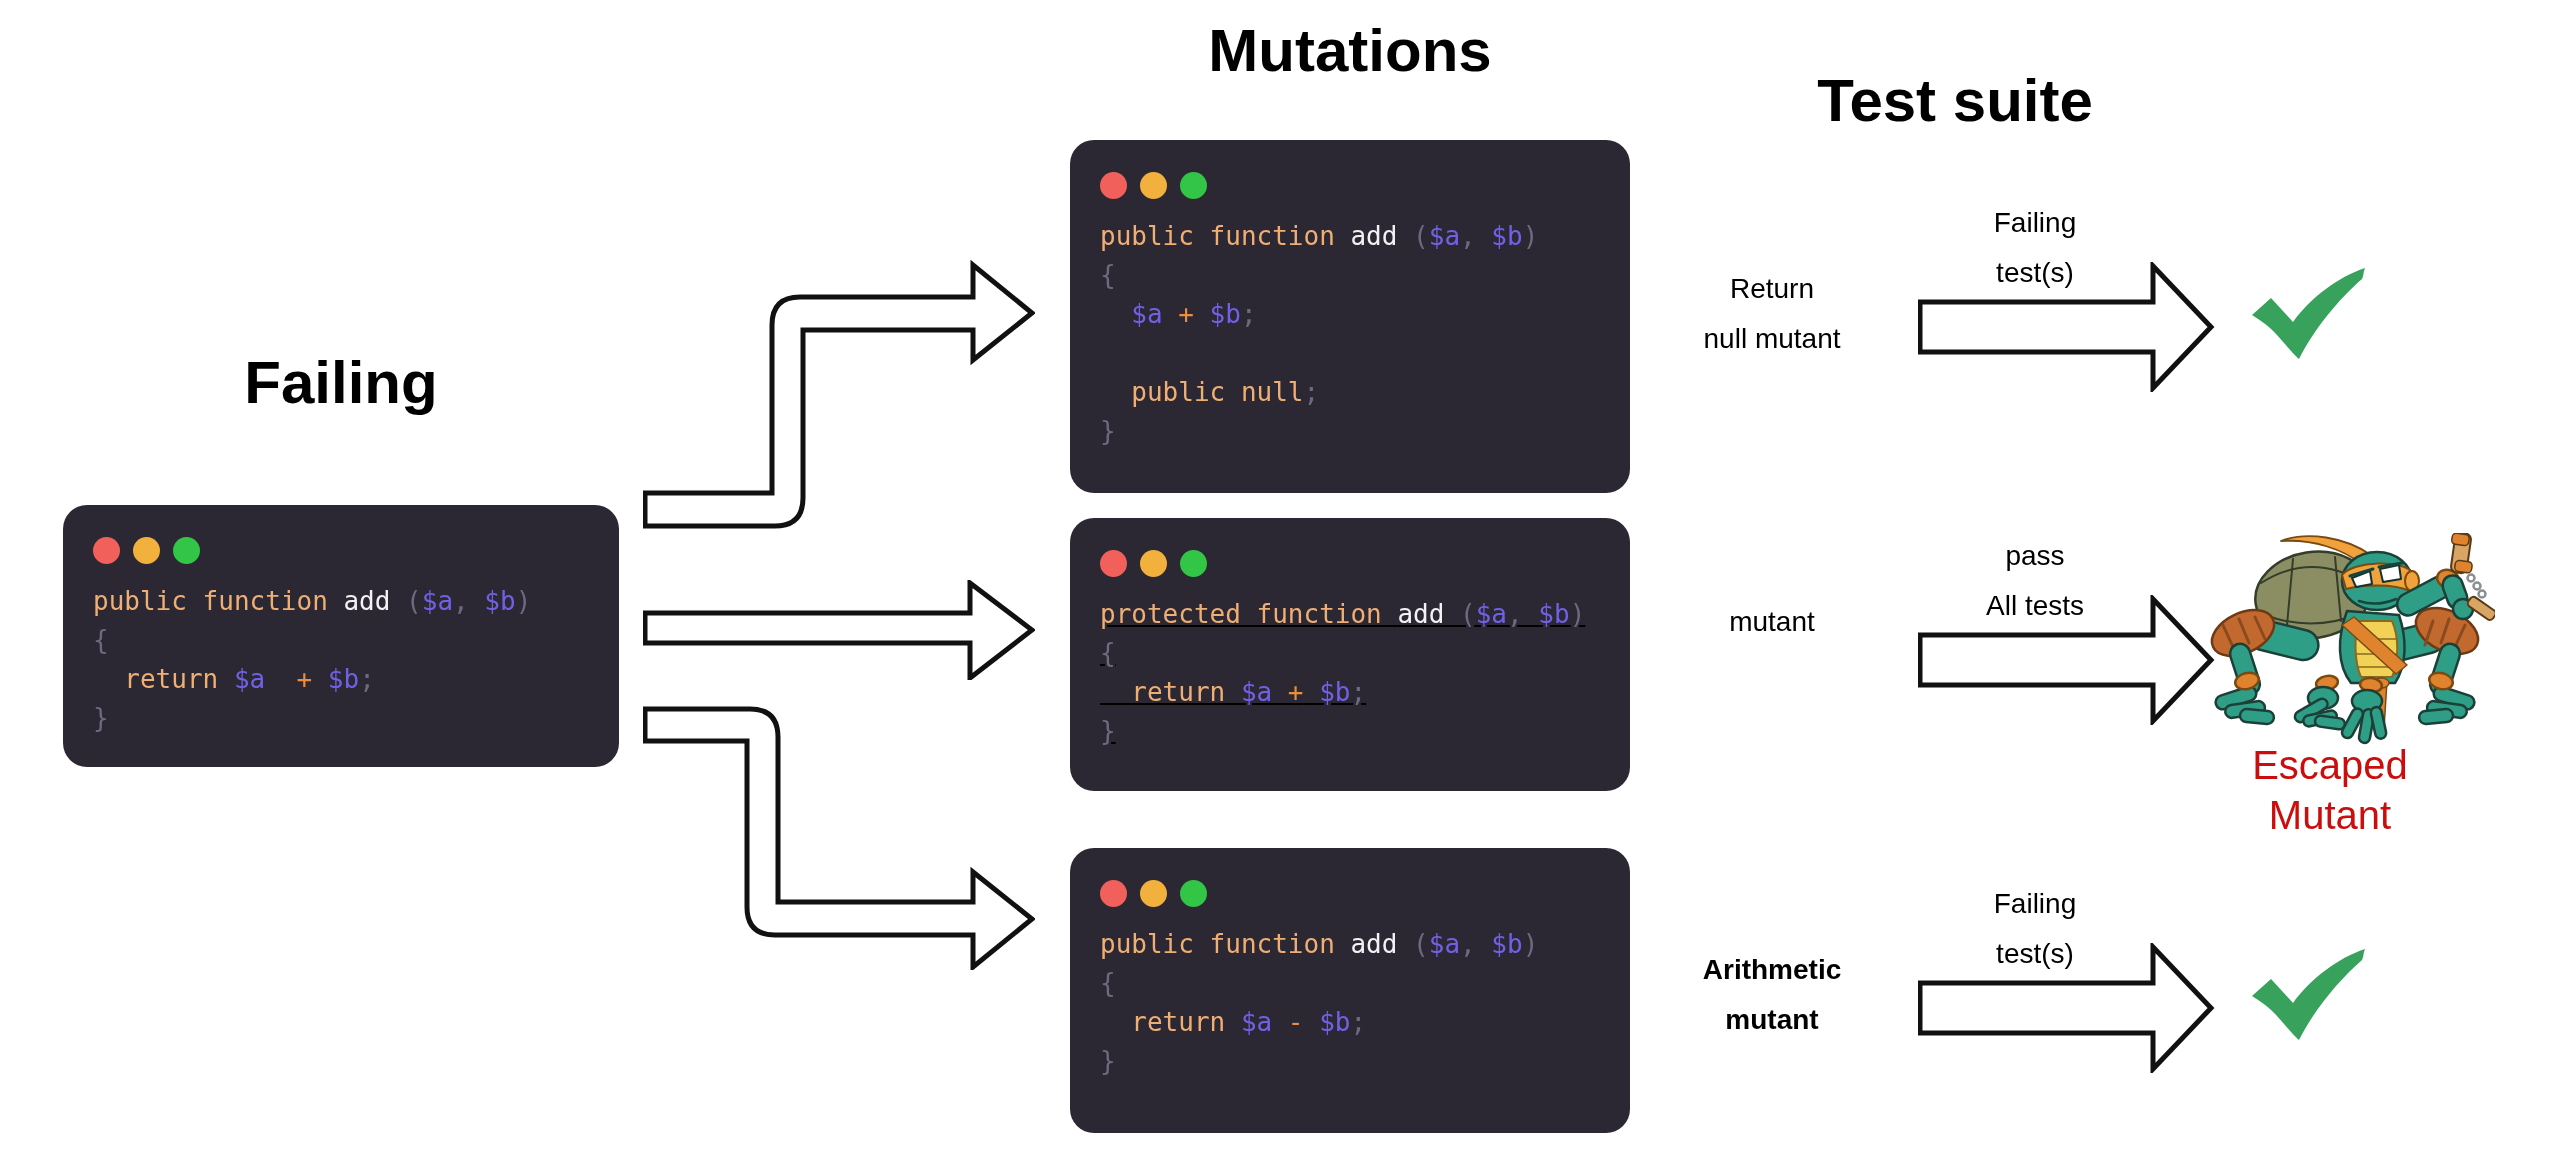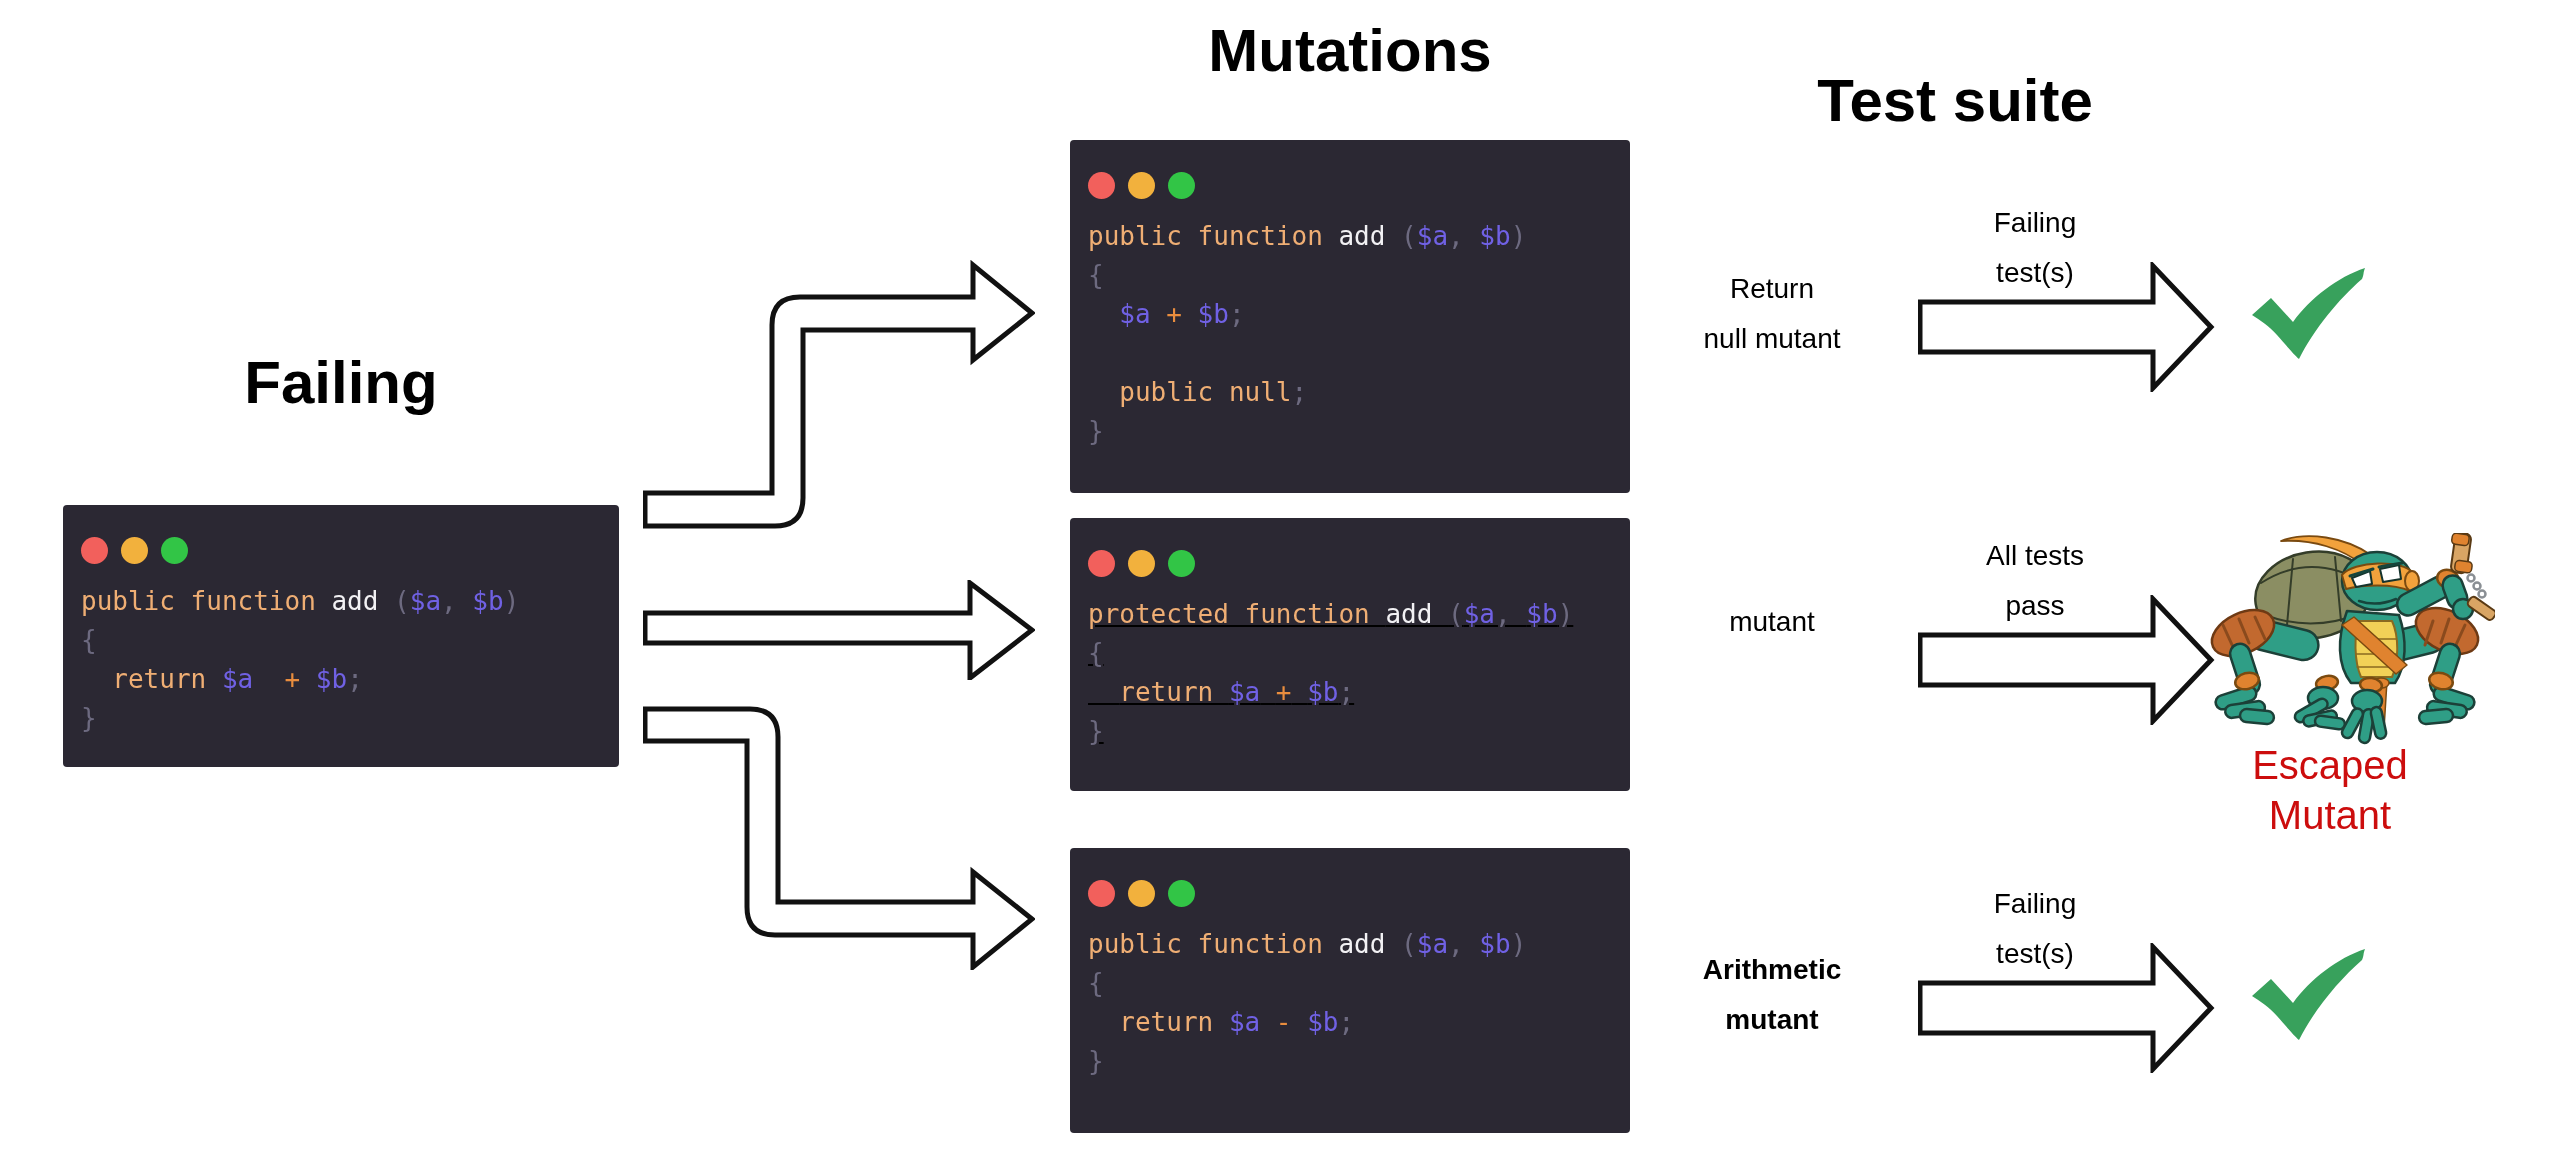--- a/index.html
+++ b/index.html
@@ -1,22 +1,22 @@
 <!DOCTYPE html>
 <html style="--window_bg: #2b2833; --code_keyword: #efae74; --code_plain: #f2f1f4; --code_punct: #6d6a80; --code_variable: #7061e4; --code_operator: #e98d3e; --dot_red: #f2605c; --dot_yellow: #f2b13d; --dot_green: #32c546; --check_green: #38a15c; --escaped_red: #cc0d0d; --arrow_outline: #111111;"><head>
 <meta charset="utf-8">
 <style>
   html,body{margin:0;padding:0;background:#ffffff;}
   .canvas{position:relative;width:2562px;height:1172px;background:#ffffff;overflow:hidden;
           font-family:"Liberation Sans",sans-serif;}
   .abs{position:absolute;}
   .title{position:absolute;margin:0;font-weight:700;font-size:60px;line-height:62px;
          text-align:center;color:#000;font-family:"Liberation Sans",sans-serif;}
-  .code-window{position:absolute;background:var(--window_bg,#2b2833);border-radius:4px;
-               box-sizing:border-box;padding:32px 18px;overflow:hidden;}
+  .code-window{position:absolute;background:var(--window_bg,#2b2833);border-radius:24px;
+               box-sizing:border-box;padding:32px 30px;overflow:hidden;}
   .dots{display:flex;gap:13px;}
   .dot{width:27px;height:27px;border-radius:50%;}
   .dot.red{background:var(--dot_red,#f2605c);}
   .dot.yellow{background:var(--dot_yellow,#f2b13d);}
   .dot.green{background:var(--dot_green,#32c546);}
   .code{margin-top:18px;font-family:"DejaVu Sans Mono",monospace;font-size:26px;line-height:39px;}
   .code-line{white-space:pre;height:39px;}
   .tok-kw{color:var(--code_keyword,#efae74);}
   .tok-fn{color:var(--code_plain,#f2f1f4);}
   .tok-p{color:var(--code_punct,#6d6a80);}
@@ -117,22 +117,22 @@
     <path d="M2,40 H235 V4 L293,65 L235,126 V90 H2 Z"></path>
   </svg>
   <svg class="abs check" style="left:2250px;top:265px;" width="118" height="96" viewBox="0 0 118 96">
     <path d="M2,50 L21,33 L43,57 C60,33 88,12 115,3 C113,8 114,10 112,14 C89,34 64,64 49,94 C44,90 36,80 27,70 C19,61 10,55 2,50 Z"></path>
   </svg>
 
   <div class="lbl" style="left:1602px;top:597px;width:340px;">
     <div>mutant</div>
   </div>
   <div class="lbl" style="left:1885px;top:531px;width:300px;">
+    <div>pass</div>
     <div>All tests</div>
-    <div>pass</div>
   </div>
   <svg class="abs arrow" style="left:1918px;top:595px;" width="297" height="130" viewBox="0 0 297 130">
     <path d="M2,40 H235 V4 L293,65 L235,126 V90 H2 Z"></path>
   </svg>
 
   <svg class="abs" style="left:2195px;top:533px;" width="300" height="212" viewBox="0 0 300 212">
     <g stroke="#1c4038" stroke-width="2.5" stroke-linejoin="round" stroke-linecap="round">
 
       <path d="M176,22 C150,4 112,-2 86,8 C118,6 148,16 168,32 Z" fill="#f2a23c" stroke="#7a4a10" stroke-width="1.8"></path>
       <path d="M172,32 C142,20 112,24 98,36 C124,31 150,40 164,46 Z" fill="#f2a23c" stroke="#7a4a10" stroke-width="1.8"></path>

